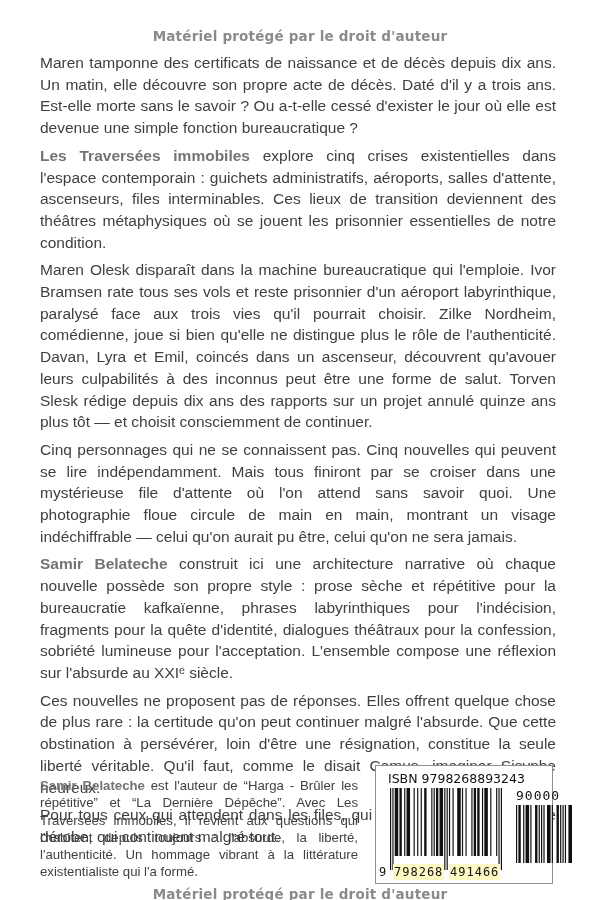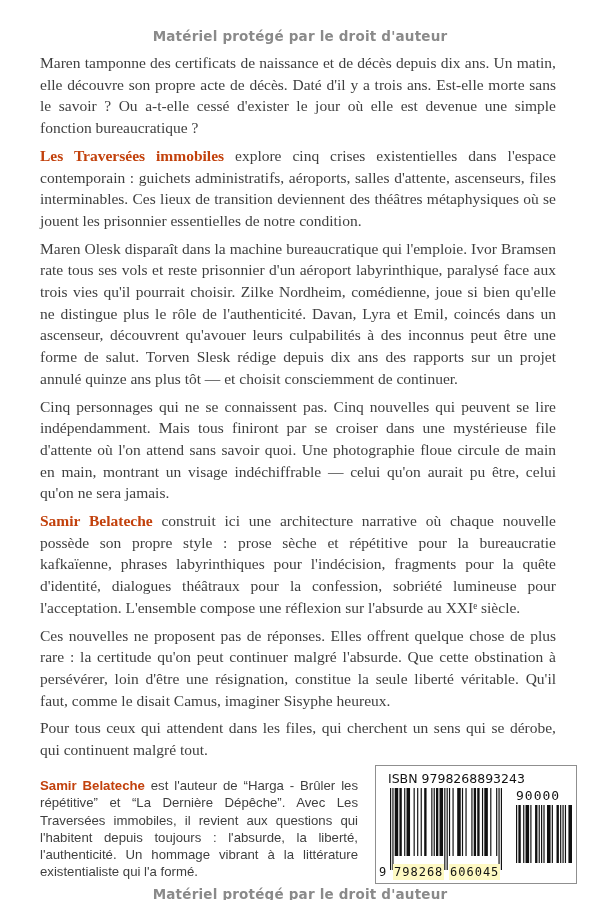--- a/index.html
+++ b/index.html
@@ -30,37 +30,37 @@
   .content {
     position: absolute;
     top: 40px;
     left: 40px;
     width: 516px;
     color: #3f3f3f;
     font-size: 15.5px;
     line-height: 21.7px;
     text-align: justify;
   }
-  .content p { margin-bottom: 6px; font-family: Liberation Serif, serif; }
-  .content strong, .bio strong { font-weight: 700; color: #c2410c; }
+  .content p { margin-bottom: 6px; }
+  .content strong, .bio strong { font-weight: 700; color: #737373; }
   .bio {
     position: absolute;
     top: 765px;
     left: 40px;
     width: 318px;
     color: #3f3f3f;
     font-size: 13.2px;
     line-height: 17.3px;
     text-align: justify;
   }
   .barcode-box {
     position: absolute;
     left: 375px;
     top: 753px;
-    width: 202px;
+    width: 178px;
     height: 119px;
     background: #ffffff;
     border: 1px solid #8f8f8f;
     z-index: 2;
   }
   .isbn-label {
     position: absolute;
     top: 5px;
     left: 12px;
     font-family: "DejaVu Sans", sans-serif;
@@ -159,21 +159,21 @@
         <rect class="bar" x="69" y="0" width="1" height="68"></rect>
         <rect class="bar" x="71" y="0" width="2" height="68"></rect>
         <rect class="bar" x="74" y="0" width="2" height="68"></rect>
         <rect class="bar" x="78" y="0" width="1" height="68"></rect>
         <rect class="bar" x="80" y="0" width="3" height="68"></rect>
         <rect class="bar" x="85" y="0" width="1" height="68"></rect>
         <rect class="bar" x="90" y="0" width="1" height="68"></rect>
       </svg>
       <span class="digit first">9</span>
       <span class="digit grp1">798268</span>
-      <span class="digit grp2">606045</span>
+      <span class="digit grp2">491466</span>
     </div>
 
     <div class="barcode-supplement">
       <div class="price-code">90000</div>
       <svg width="56" height="58" viewBox="0 0 47 58" preserveAspectRatio="none">
         <rect class="bar" x="0" y="0" width="1" height="58"></rect>
         <rect class="bar" x="2" y="0" width="2" height="58"></rect>
         <rect class="bar" x="6" y="0" width="1" height="58"></rect>
         <rect class="bar" x="8" y="0" width="3" height="58"></rect>
         <rect class="bar" x="12" y="0" width="1" height="58"></rect>

